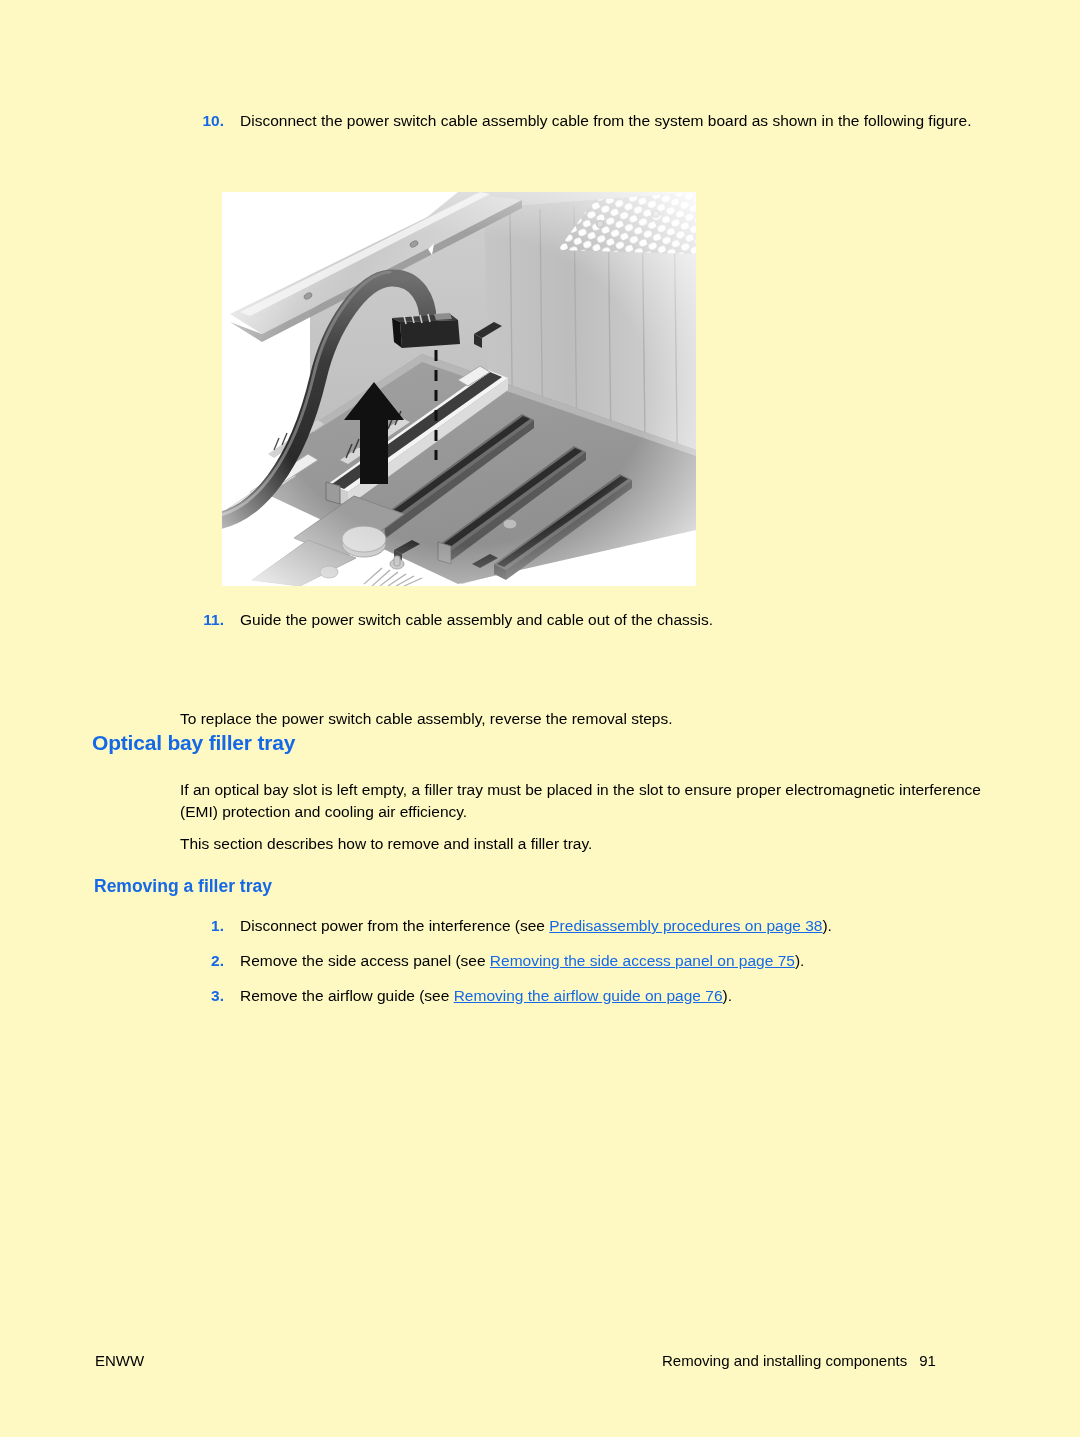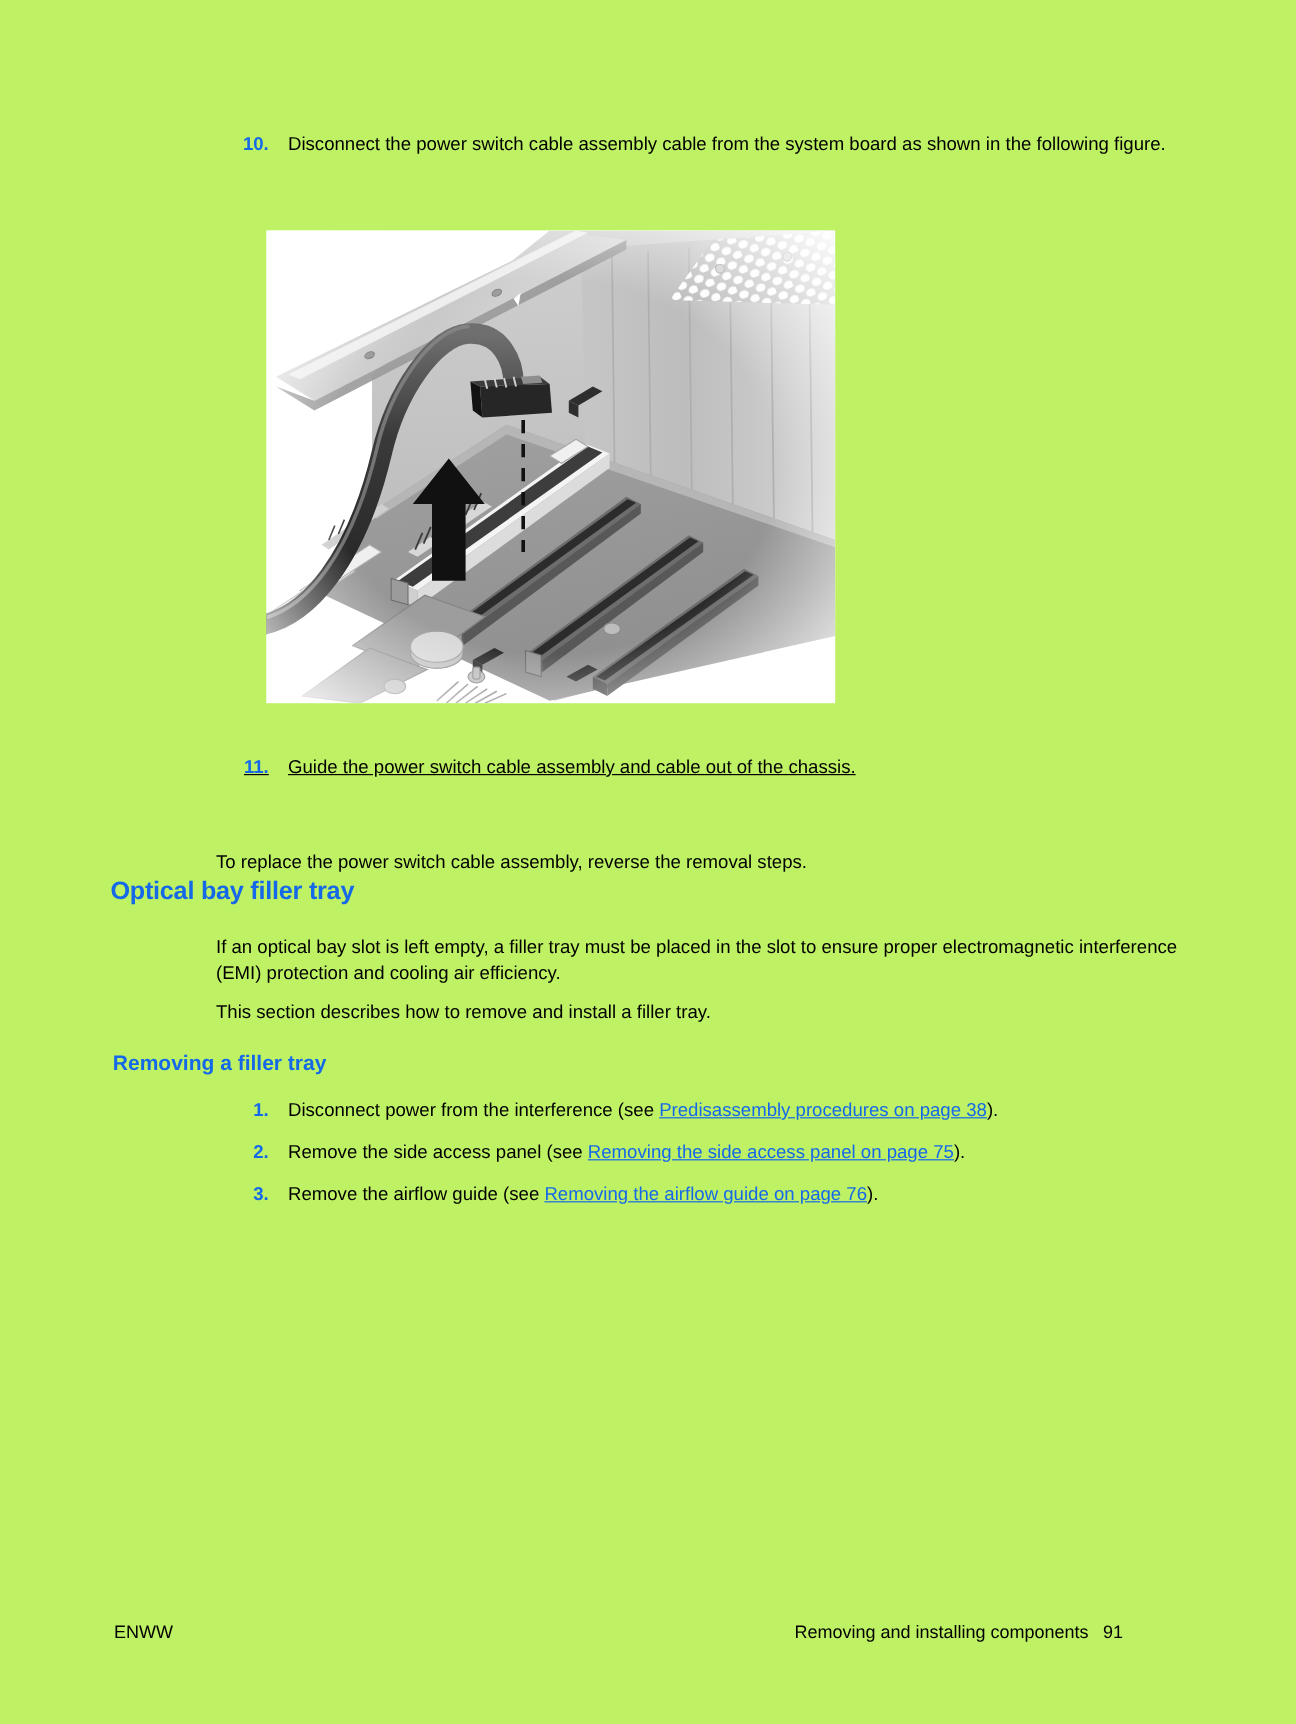--- a/index.html
+++ b/index.html
@@ -13,21 +13,21 @@
     position: relative;
     font-family: "Liberation Sans", sans-serif;
     color: #000000;
     -webkit-font-smoothing: antialiased;
   }
 
   .page {
     position: relative;
     width: 1080px;
     height: 1437px;
-    background: #bef264;
+    background: #fef9c3;
     overflow: hidden;
   }
 
   
   .step {
     position: absolute;
     display: flex;
     align-items: flex-start;
     font-size: 15.5px;
     line-height: 1.42;
@@ -333,21 +333,21 @@
           <line x1="214" y1="158" x2="214" y2="268" stroke="#111111" stroke-width="3" stroke-dasharray="11 9"></line>
 
           <polygon points="152,190 182,228 166,228 166,292 138,292 138,228 122,228" fill="#111111"></polygon>
 
           <rect x="0" y="0" width="474" height="394" fill="url(#vig)"></rect>
         </g>
       </svg>
     </div>
   </div>
 
-  <div class="step" style="left:180px; top:629px; width:825px;text-decoration:underline;">
+  <div class="step" style="left:180px; top:609px; width:825px;">
     <span class="step-num">11.</span>
     <span class="step-body">Guide the power switch cable assembly and cable out of the chassis.</span>
   </div>
 
 
   <div class="para" style="left:180px; top:708px; width:825px;">To replace the power switch cable assembly, reverse the removal steps.</div>
 
   <div class="h1" style="left:92px; top:731px;">Optical bay filler tray</div>
 
   <div class="para" style="left:180px; top:833px; width:825px;">This section describes how to remove and install a filler tray.</div>

